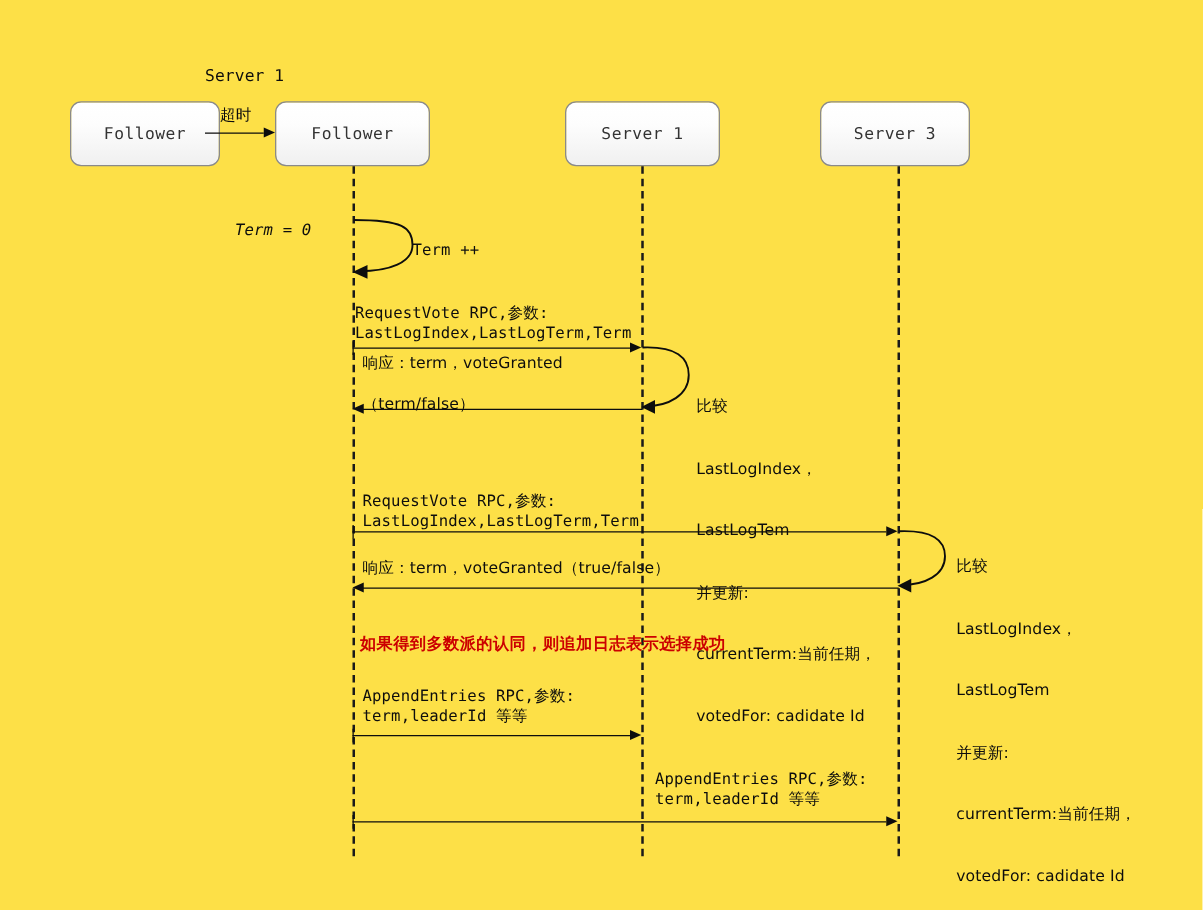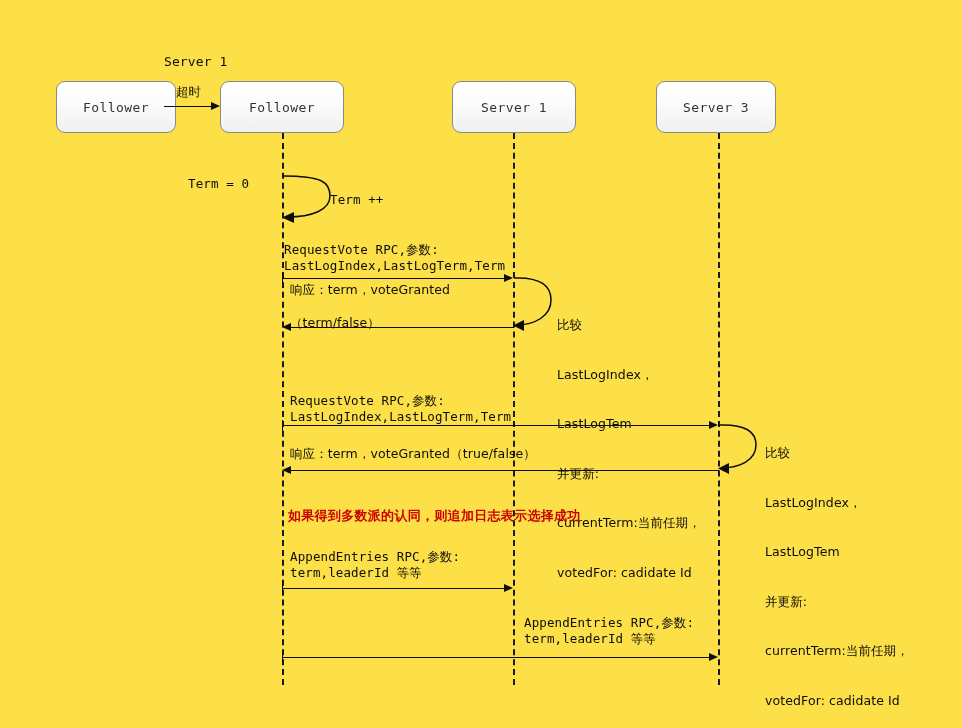--- a/index.html
+++ b/index.html
@@ -128,21 +128,21 @@
   </div>
 
   <div class="msg" style="left:164px; top:106px; width:47px;"></div>
   <div class="arrowhead-r" style="left:211px; top:102px;"></div>
   <div class="lbl cn" style="left:176px; top:84px;">超时</div>
 
   <div class="lifeline" style="left:282px; top:133px; height:552px;"></div>
   <div class="lifeline" style="left:513px; top:133px; height:552px;"></div>
   <div class="lifeline" style="left:718px; top:133px; height:552px;"></div>
 
-  <div class="lbl" style="left:188px; top:176px;">Term = 0</div>
+  <div class="lbl" style="left:188px; top:176px;font-style:italic;">Term = 0</div>
 
   <svg class="arc" style="left:282px; top:170px; width:60px; height:60px;" viewBox="0 0 60 60">
     <path d="M 1 6 C 40 6 48 12 48 26 C 48 40 30 47 5 47"></path>
     <polygon points="12,42 0,47.5 12,53"></polygon>
   </svg>
   <div class="lbl" style="left:330px; top:192px;">Term ++</div>
 
   <div class="lbl" style="left:284px; top:242px;">RequestVote RPC,参数:</div>
   <div class="lbl" style="left:284px; top:258px;">LastLogIndex,LastLogTerm,Term</div>
   <div class="tick" style="left:282px; top:273px;"></div>

